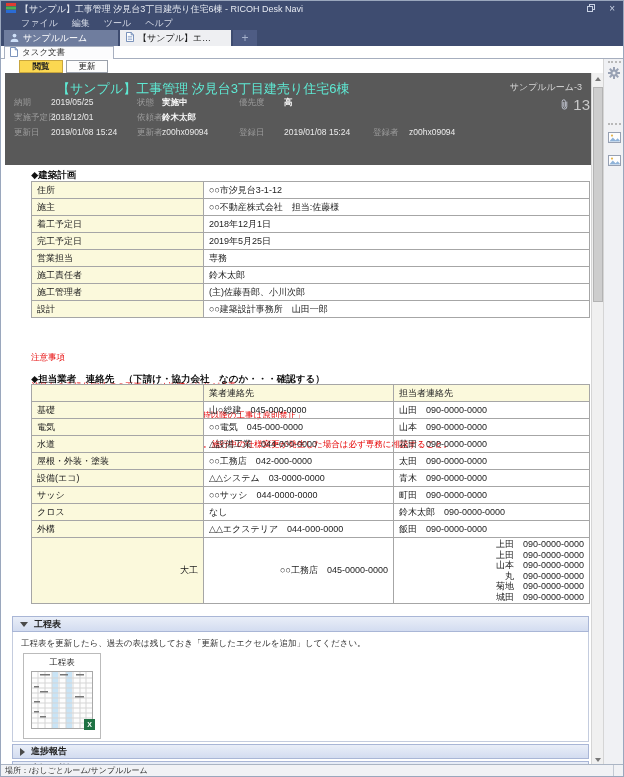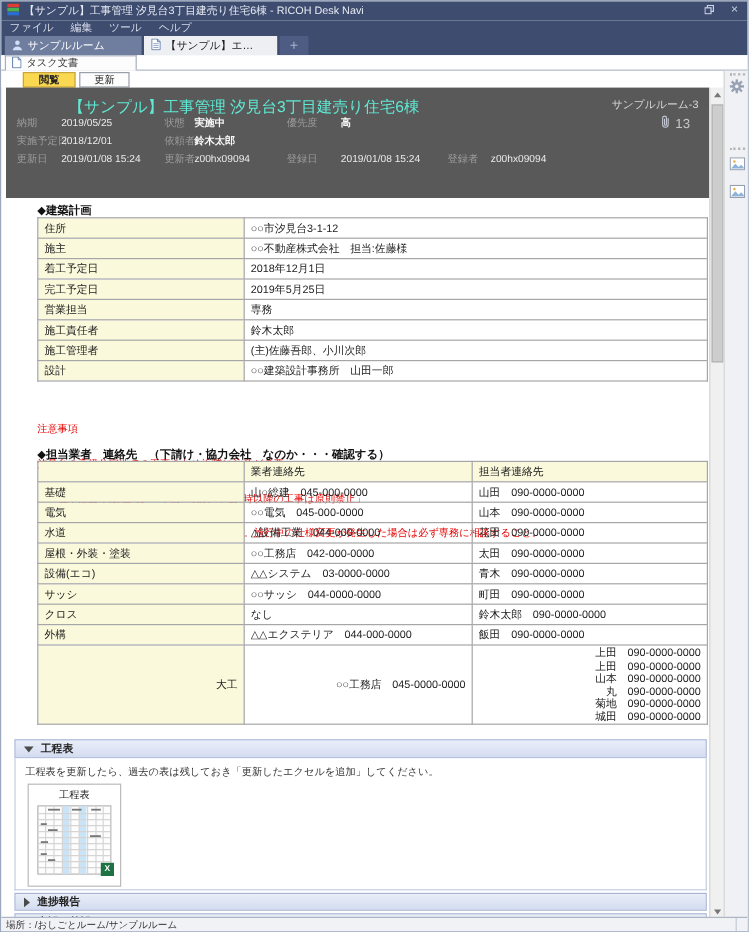--- a/index.html
+++ b/index.html
@@ -7,42 +7,42 @@
   #app{position:relative;width:624px;height:777px;background:#FFFFFF;overflow:hidden;
        border:1px solid #9AA7BD;font-family:"Liberation Sans","DejaVu Sans",sans-serif;}
   
   .titlebar{position:absolute;left:0;top:0;right:0;height:16px;background:#3E4C70;
             display:flex;align-items:center;padding:0 5px;color:#E6EAF2;font-size:9px;}
   .titlebar .ttl{margin-left:4px;white-space:nowrap;overflow:hidden;}
   .winctrl{position:absolute;right:8px;top:0;height:16px;display:flex;align-items:center;gap:14px;}
   .winctrl .wc{color:#C9D2E4;font-size:10px;line-height:10px;cursor:default;}
   .minbar{width:7px;height:2px;background:#C9D2E4;margin-top:4px;}
   .menubar{position:absolute;left:0;top:16px;right:0;height:13px;background:#3E4C70;
-           display:flex;align-items:center;gap:14px;padding-left:7px;color:#D5DAE6;font-size:9px;}
+           display:flex;align-items:center;gap:14px;padding-left:20px;color:#D5DAE6;font-size:9px;}
   .tabrow{position:absolute;left:0;top:29px;right:0;height:16px;background:#3E4C70;}
   .tab{position:absolute;top:0;height:16px;display:flex;align-items:center;gap:4px;
        padding:0 6px;font-size:9px;white-space:nowrap;overflow:hidden;}
   .tab-room{left:3px;width:114px;background:#6F7D9E;color:#FFFFFF;}
   .tab-doc{left:119px;width:111px;background:#EEEFF2;color:#1B1B1B;}
   .tab-plus{left:232px;width:24px;background:#4E5C84;color:#A7B2CC;font-size:12px;justify-content:center;}
   .subtabrow{position:absolute;left:0;top:45px;right:0;height:13px;background:#FFFFFF;border-bottom:1px solid #A6AEBE;}
   .subtab{position:absolute;left:3px;top:0;width:110px;height:13px;background:#FCFCFD;
           border:1px solid #A8B0C0;border-bottom:none;display:flex;align-items:center;gap:4px;
           padding:0 5px;font-size:8.5px;color:#333;}
   .btnrow{position:absolute;left:0;top:58px;right:0;height:14px;background:#FFFFFF;}
   .mode-btn{position:absolute;top:1px;height:13px;display:flex;align-items:center;justify-content:center;
             font-size:8.5px;font-weight:bold;color:#222;}
   .btn-view{left:18px;width:44px;background:#FBD851;border:1px solid #C8A63E;}
   .btn-upd{left:65px;width:42px;background:#FDFDFD;border:1px solid #9AA0AA;font-weight:normal;}
   
   .docheader{position:absolute;left:4px;top:72px;width:586px;height:92px;background:#595959;}
   .doc-title{position:absolute;left:12px;top:7px;font-size:13px;color:#5eead4;margin-left:40px;}
   .room-ref{position:absolute;right:9px;top:8px;font-size:9px;color:#D8D8D8;}
-  .attach{position:absolute;right:16px;top:23px;display:flex;align-items:flex-end;gap:4px;
-          font-size:11px;color:#C8C8C8;}
+  .attach{position:absolute;right:1px;top:23px;display:flex;align-items:flex-end;gap:4px;
+          font-size:15px;color:#C8C8C8;}
   .mrow{position:absolute;left:5px;right:5px;height:12px;}
   .mrow span{position:absolute;top:0;font-size:8.5px;white-space:nowrap;}
   .ml{color:#9B9B9B;} .mv{color:#EBEBEB;} .mv.b{font-weight:bold;color:#F7F7F7;}
   .c1l{left:4px}.c1v{left:41px}.c2l{left:127px}.c2v{left:152px}
   .c3l{left:229px}.c3v{left:274px}.c4l{left:363px}.c4v{left:399px}
   
   .sec-heading{position:absolute;left:30px;font-size:9.5px;font-weight:bold;color:#111;}
   table.doc{border-collapse:collapse;table-layout:fixed;width:558px;font-size:9px;color:#222;}
   table.doc td{border:1px solid #A6A6A6;padding:1px 5px;height:17px;vertical-align:middle;
                overflow:hidden;white-space:nowrap;}

